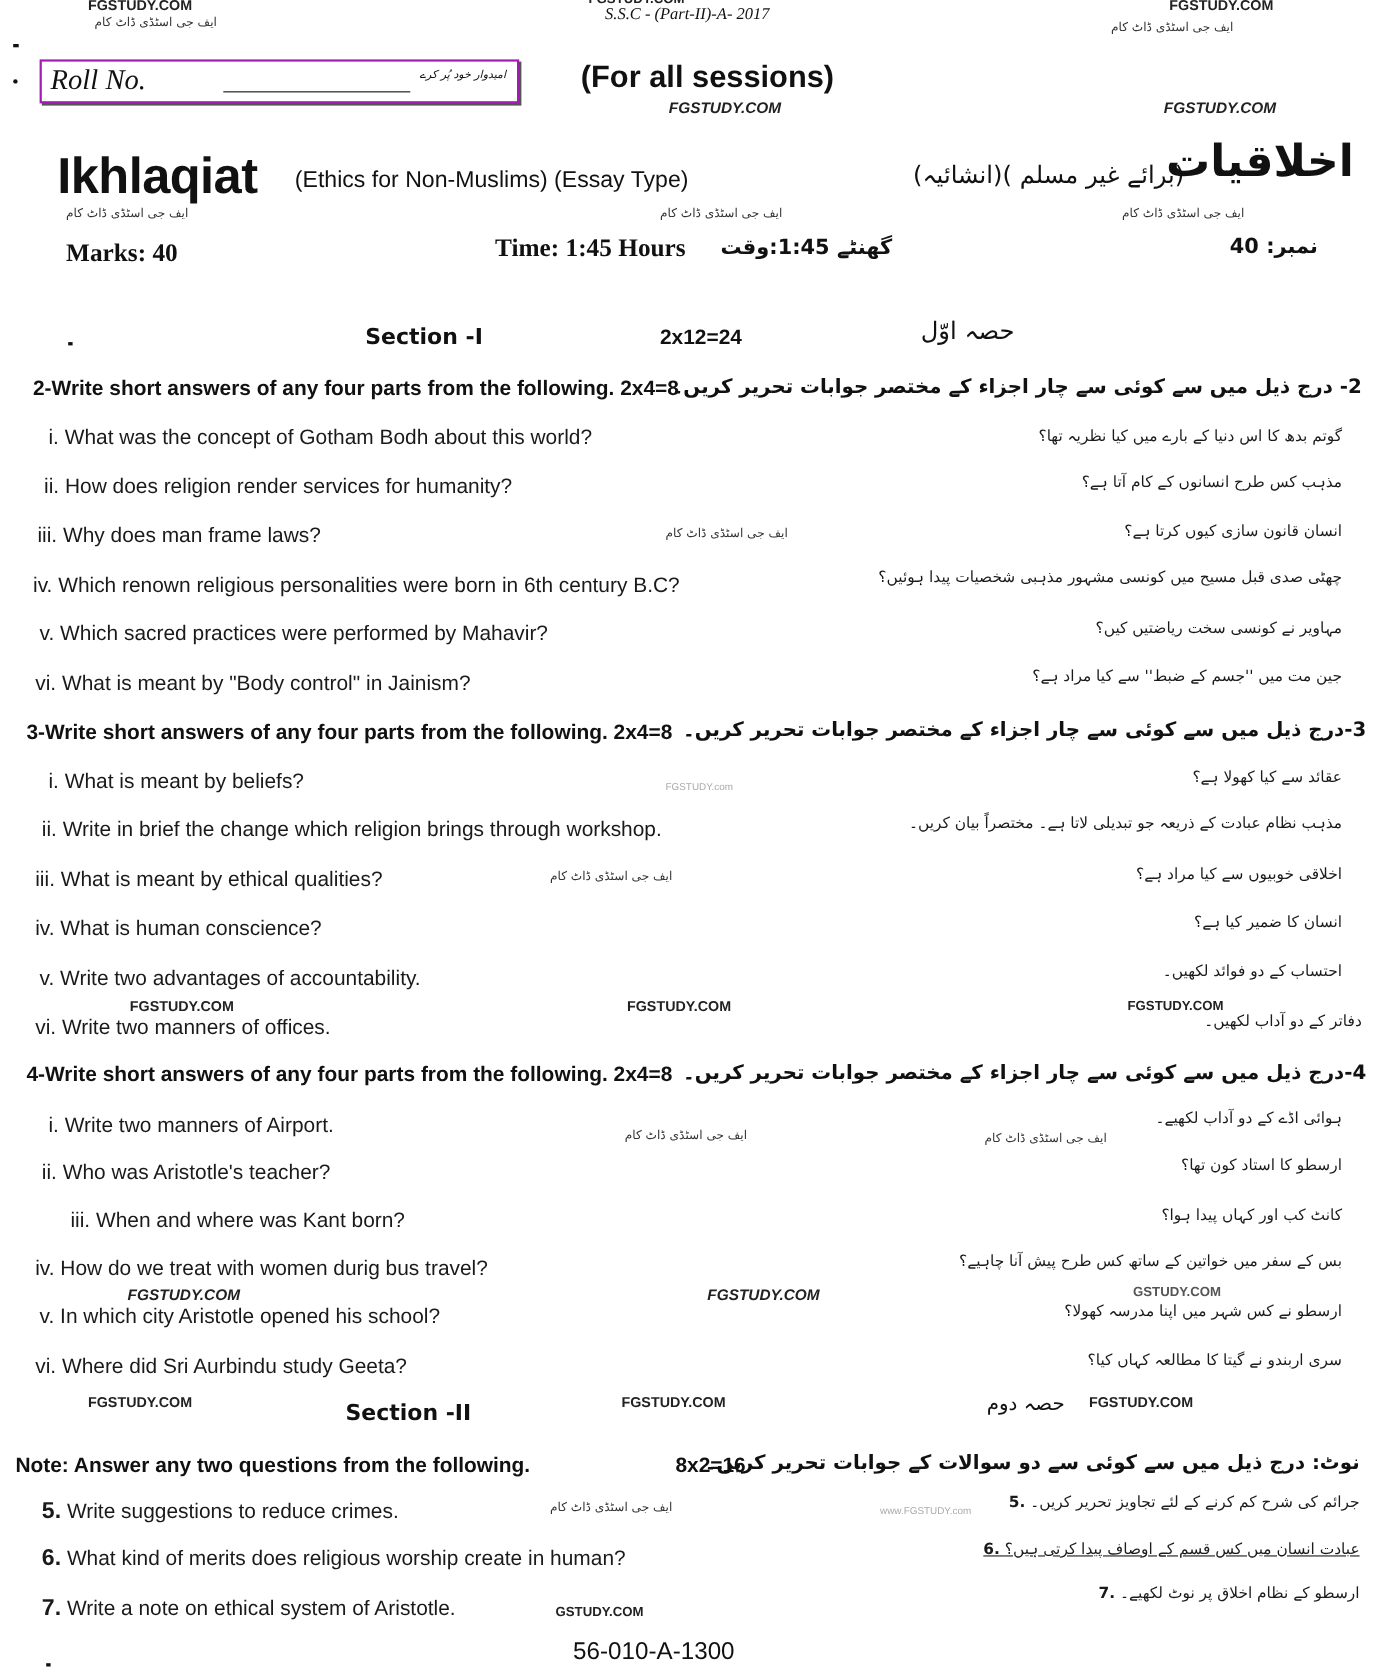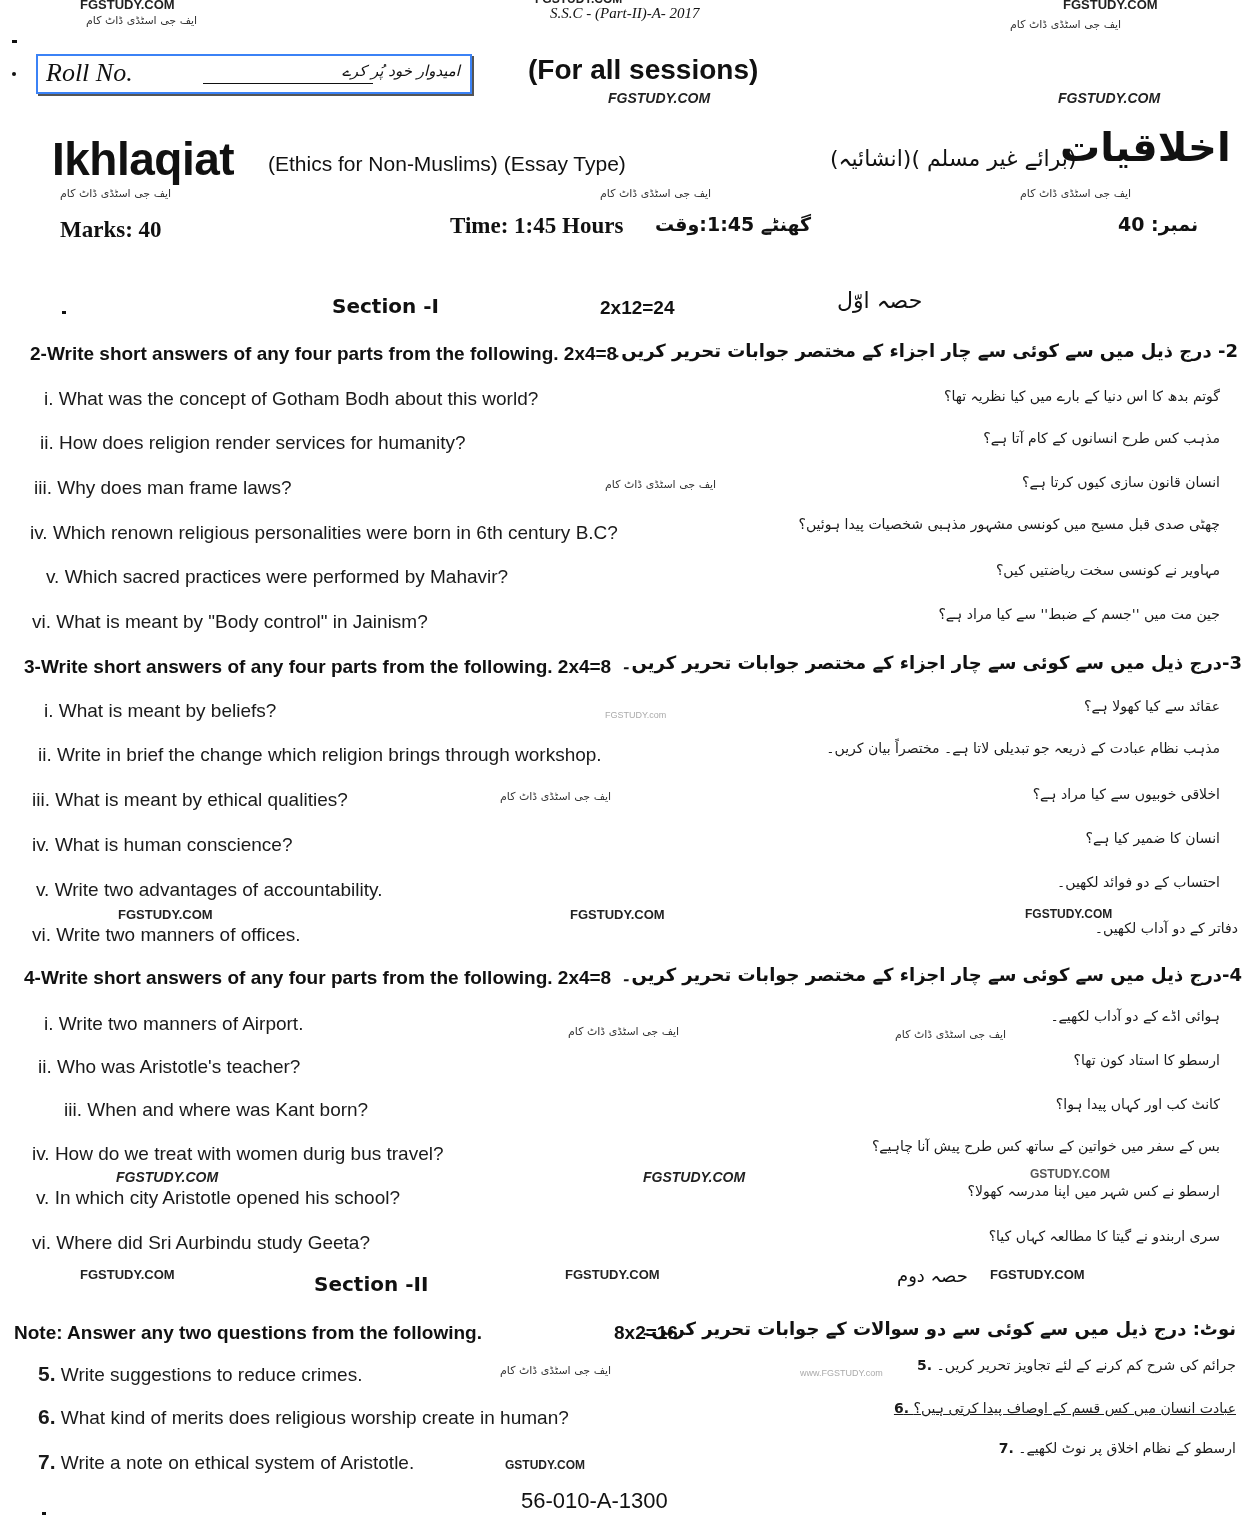--- a/index.html
+++ b/index.html
@@ -3,24 +3,24 @@
 <meta charset="utf-8">
 <style>
   html, body { margin: 0; padding: 0; background: #ffffff; }
   body { width: 1250px; height: 1520px; position: relative; overflow: hidden; color: #111; font-family: "Liberation Sans", sans-serif; }
   .abs { position: absolute; white-space: nowrap; }
   .wm { font-family: "Liberation Sans", sans-serif; font-weight: bold; font-size: 13px; color: #222; }
   .wm-i { font-style: italic; font-size: 14px; }
   .wm-faint { font-size: 9px; color: #aaa; font-weight: normal; }
   .urdu-wm { font-family: "DejaVu Sans", sans-serif; font-size: 11px; color: #333; direction: rtl; }
   .serif { font-family: "Liberation Serif", serif; }
-  .roll-box { border: 2px solid #3b82f6; left: 36px; top: 54px; width: 432px; height: 36px; box-shadow: 2px 2px 0 #555; }
+  .roll-box { border: 2px solid #a21caf; left: 36px; top: 54px; width: 432px; height: 36px; box-shadow: 2px 2px 0 #555; }
   .roll-label { font-family: "Liberation Serif", serif; font-style: italic; font-size: 26px; left: 8px; top: 2px; }
   .roll-line { left: 165px; top: 27px; width: 170px; border-bottom: 1.5px solid #111; height: 0; }
-  .roll-urdu { right: 10px; top: 6px; font-family: "DejaVu Sans", sans-serif; font-size: 15px; direction: rtl; font-style: italic; }
+  .roll-urdu { right: 10px; top: 6px; font-family: "DejaVu Sans", sans-serif; font-size: 10px; direction: rtl; font-style: italic; }
   .title-big { font-family: "Liberation Sans", sans-serif; font-weight: bold; font-size: 46px; letter-spacing: -0.5px; }
   .title-sub { font-size: 21px; }
   .urdu-title { font-family: "DejaVu Sans", sans-serif; font-weight: bold; font-size: 40px; direction: rtl; }
   .urdu-sub { font-family: "DejaVu Sans", sans-serif; font-size: 22px; direction: rtl; margin-left: 12px; }
   .meta { font-family: "Liberation Serif", serif; font-weight: bold; font-size: 23px; }
   .section-h { font-family: "DejaVu Sans", sans-serif; font-weight: bold; font-size: 20px; }
   .q-head { font-family: "Liberation Sans", sans-serif; font-weight: bold; font-size: 19px; }
   .q-head-ur { font-family: "DejaVu Sans", sans-serif; font-weight: bold; font-size: 18px; direction: rtl; }
   .part { font-size: 19px; color: #1a1a1a; }
   .part-ur { font-family: "DejaVu Sans", sans-serif; font-size: 14px; direction: rtl; color: #1a1a1a; }
@@ -79,21 +79,21 @@
 <div class="abs part" style="left:40px;top:432px;"><span>ii.</span> <span>How does religion render services for humanity?</span></div>
 <div class="abs part-ur" style="right:30px;top:430px;">مذہب کس طرح انسانوں کے کام آتا ہے؟</div>
 
 <div class="abs part" style="left:34px;top:477px;"><span>iii.</span> <span>Why does man frame laws?</span></div>
 <div class="abs urdu-wm" style="left:605px;top:478px;">ایف جی اسٹڈی ڈاٹ کام</div>
 <div class="abs part-ur" style="right:30px;top:474px;">انسان قانون سازی کیوں کرتا ہے؟</div>
 
 <div class="abs part" style="left:30px;top:522px;"><span>iv.</span> <span>Which renown religious personalities were born in 6th century B.C?</span></div>
 <div class="abs part-ur" style="right:30px;top:516px;">چھٹی صدی قبل مسیح میں کونسی مشہور مذہبی شخصیات پیدا ہوئیں؟</div>
 
-<div class="abs part" style="left:36px;top:566px;margin-left:10px;"><span>v.</span> <span>Which sacred practices were performed by Mahavir?</span></div>
+<div class="abs part" style="left:36px;top:566px;"><span>v.</span> <span>Which sacred practices were performed by Mahavir?</span></div>
 <div class="abs part-ur" style="right:30px;top:562px;">مہاویر نے کونسی سخت ریاضتیں کیں؟</div>
 
 <div class="abs part" style="left:32px;top:611px;"><span>vi.</span> <span>What is meant by "Body control" in Jainism?</span></div>
 <div class="abs part-ur" style="right:30px;top:606px;">جین مت میں ''جسم کے ضبط'' سے کیا مراد ہے؟</div>
 
 <div class="abs q-head" style="left:24px;top:656px;">3-Write short answers  of any four parts from the following.  2x4=8</div>
 <div class="abs q-head-ur" style="right:8px;top:652px;">3-درج ذیل میں سے کوئی سے چار اجزاء کے مختصر جوابات تحریر کریں۔</div>
 
 <div class="abs part" style="left:44px;top:700px;"><span>i.</span> <span>What is meant by beliefs?</span></div>
 <div class="abs wm wm-faint" style="left:605px;top:710px;">FGSTUDY.com</div>

